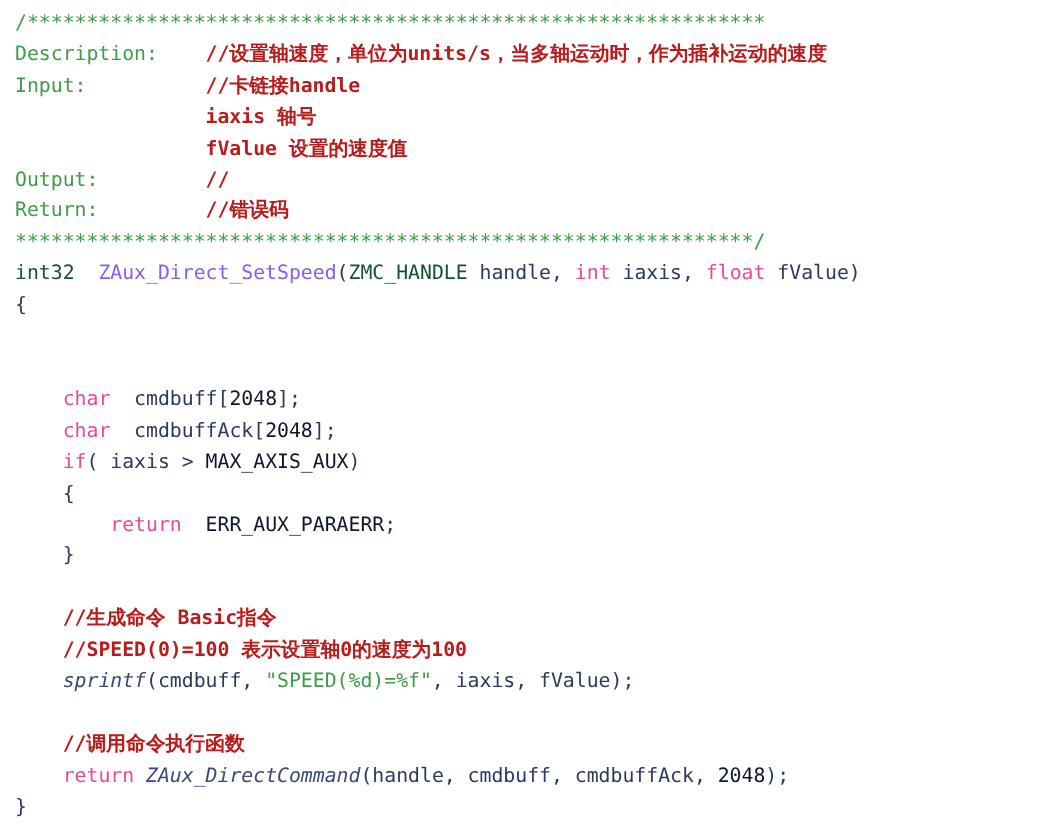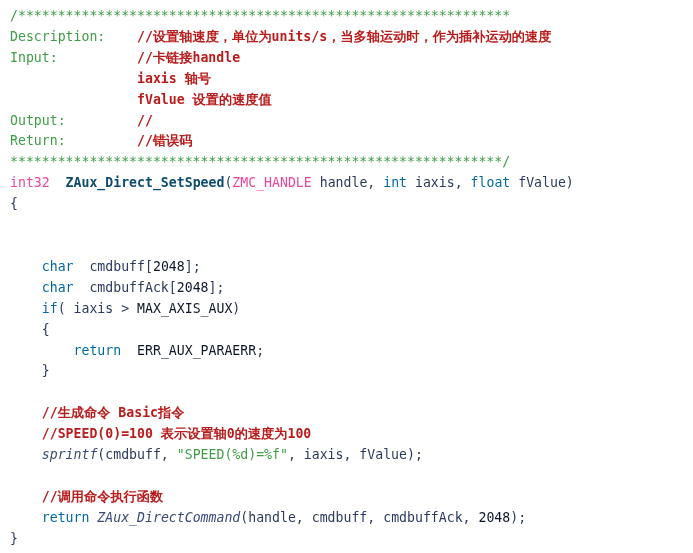--- a/index.html
+++ b/index.html
@@ -20,23 +20,23 @@
     white-space: pre;
     letter-spacing: 0px;
   }
   .line {
     white-space: pre;
     min-height: 20.9px;
   }
   
   .cm  { color: #3f9c48; }            
   .cmz { color: #b91c1c; font-weight: bold; }            
-  .kw  { color: #0369a1; }            
-  .ty  { color: #ec4899; text-align: center; }            
-  .fn  { color: #0c4a6e; font-weight: bold; }  
+  .kw  { color: #ec4899; }            
+  .ty  { color: #14532d; text-align: center; }            
+  .fn  { color: #8b5cf6; font-weight: normal; }  
   .id  { color: #2b3a5e; text-align: right; }            
   .cn  { color: #0f172a; }            
   .st  { color: #3f9c48; }            
   .pn  { color: #2b3a5e; }            
   .call{ color: #3b4a78; font-style: italic; }            
 </style>
 </head>
 <body>
 
 <div id="code-listing"><div class="line"><span class="cm">/**************************************************************</span></div><div class="line"><span class="cm">Description:    </span><span class="cmz">//设置轴速度，单位为units/s，当多轴运动时，作为插补运动的速度</span></div><div class="line"><span class="cm">Input:          </span><span class="cmz">//卡链接handle</span></div><div class="line"><span class="cmz">                iaxis 轴号</span></div><div class="line"><span class="cmz">                fValue 设置的速度值</span></div><div class="line"><span class="cm">Output:         </span><span class="cmz">//</span></div><div class="line"><span class="cm">Return:         </span><span class="cmz">//错误码</span></div><div class="line"><span class="cm">**************************************************************/</span></div><div class="line"><span class="ty">int32</span><span class="pn">  </span><span class="fn">ZAux_Direct_SetSpeed</span><span class="pn">(</span><span class="ty">ZMC_HANDLE</span><span class="id"> handle, </span><span class="kw">int</span><span class="id"> iaxis, </span><span class="kw">float</span><span class="id"> fValue)</span></div><div class="line"><span class="pn">{</span></div><div class="line"><span class="pn"> </span></div><div class="line"><span class="pn"> </span></div><div class="line"><span class="pn">    </span><span class="kw">char</span><span class="id">  cmdbuff[</span><span class="cn">2048</span><span class="id">];</span></div><div class="line"><span class="pn">    </span><span class="kw">char</span><span class="id">  cmdbuffAck[</span><span class="cn">2048</span><span class="id">];</span></div><div class="line"><span class="pn">    </span><span class="kw">if</span><span class="id">( iaxis &gt; </span><span class="cn">MAX_AXIS_AUX</span><span class="id">)</span></div><div class="line"><span class="pn">    {</span></div><div class="line"><span class="pn">        </span><span class="kw">return</span><span class="id">  </span><span class="cn">ERR_AUX_PARAERR</span><span class="id">;</span></div><div class="line"><span class="pn">    }</span></div><div class="line"><span class="pn"> </span></div><div class="line"><span class="pn">    </span><span class="cmz">//生成命令 Basic指令</span></div><div class="line"><span class="pn">    </span><span class="cmz">//SPEED(0)=100 表示设置轴0的速度为100</span></div><div class="line"><span class="pn">    </span><span class="call">sprintf</span><span class="id">(cmdbuff, </span><span class="st">"SPEED(%d)=%f"</span><span class="id">, iaxis, fValue);</span></div><div class="line"><span class="pn"> </span></div><div class="line"><span class="pn">    </span><span class="cmz">//调用命令执行函数</span></div><div class="line"><span class="pn">    </span><span class="kw">return</span><span class="id"> </span><span class="call">ZAux_DirectCommand</span><span class="id">(handle, cmdbuff, cmdbuffAck, </span><span class="cn">2048</span><span class="id">);</span></div><div class="line"><span class="pn">}</span></div></div>

